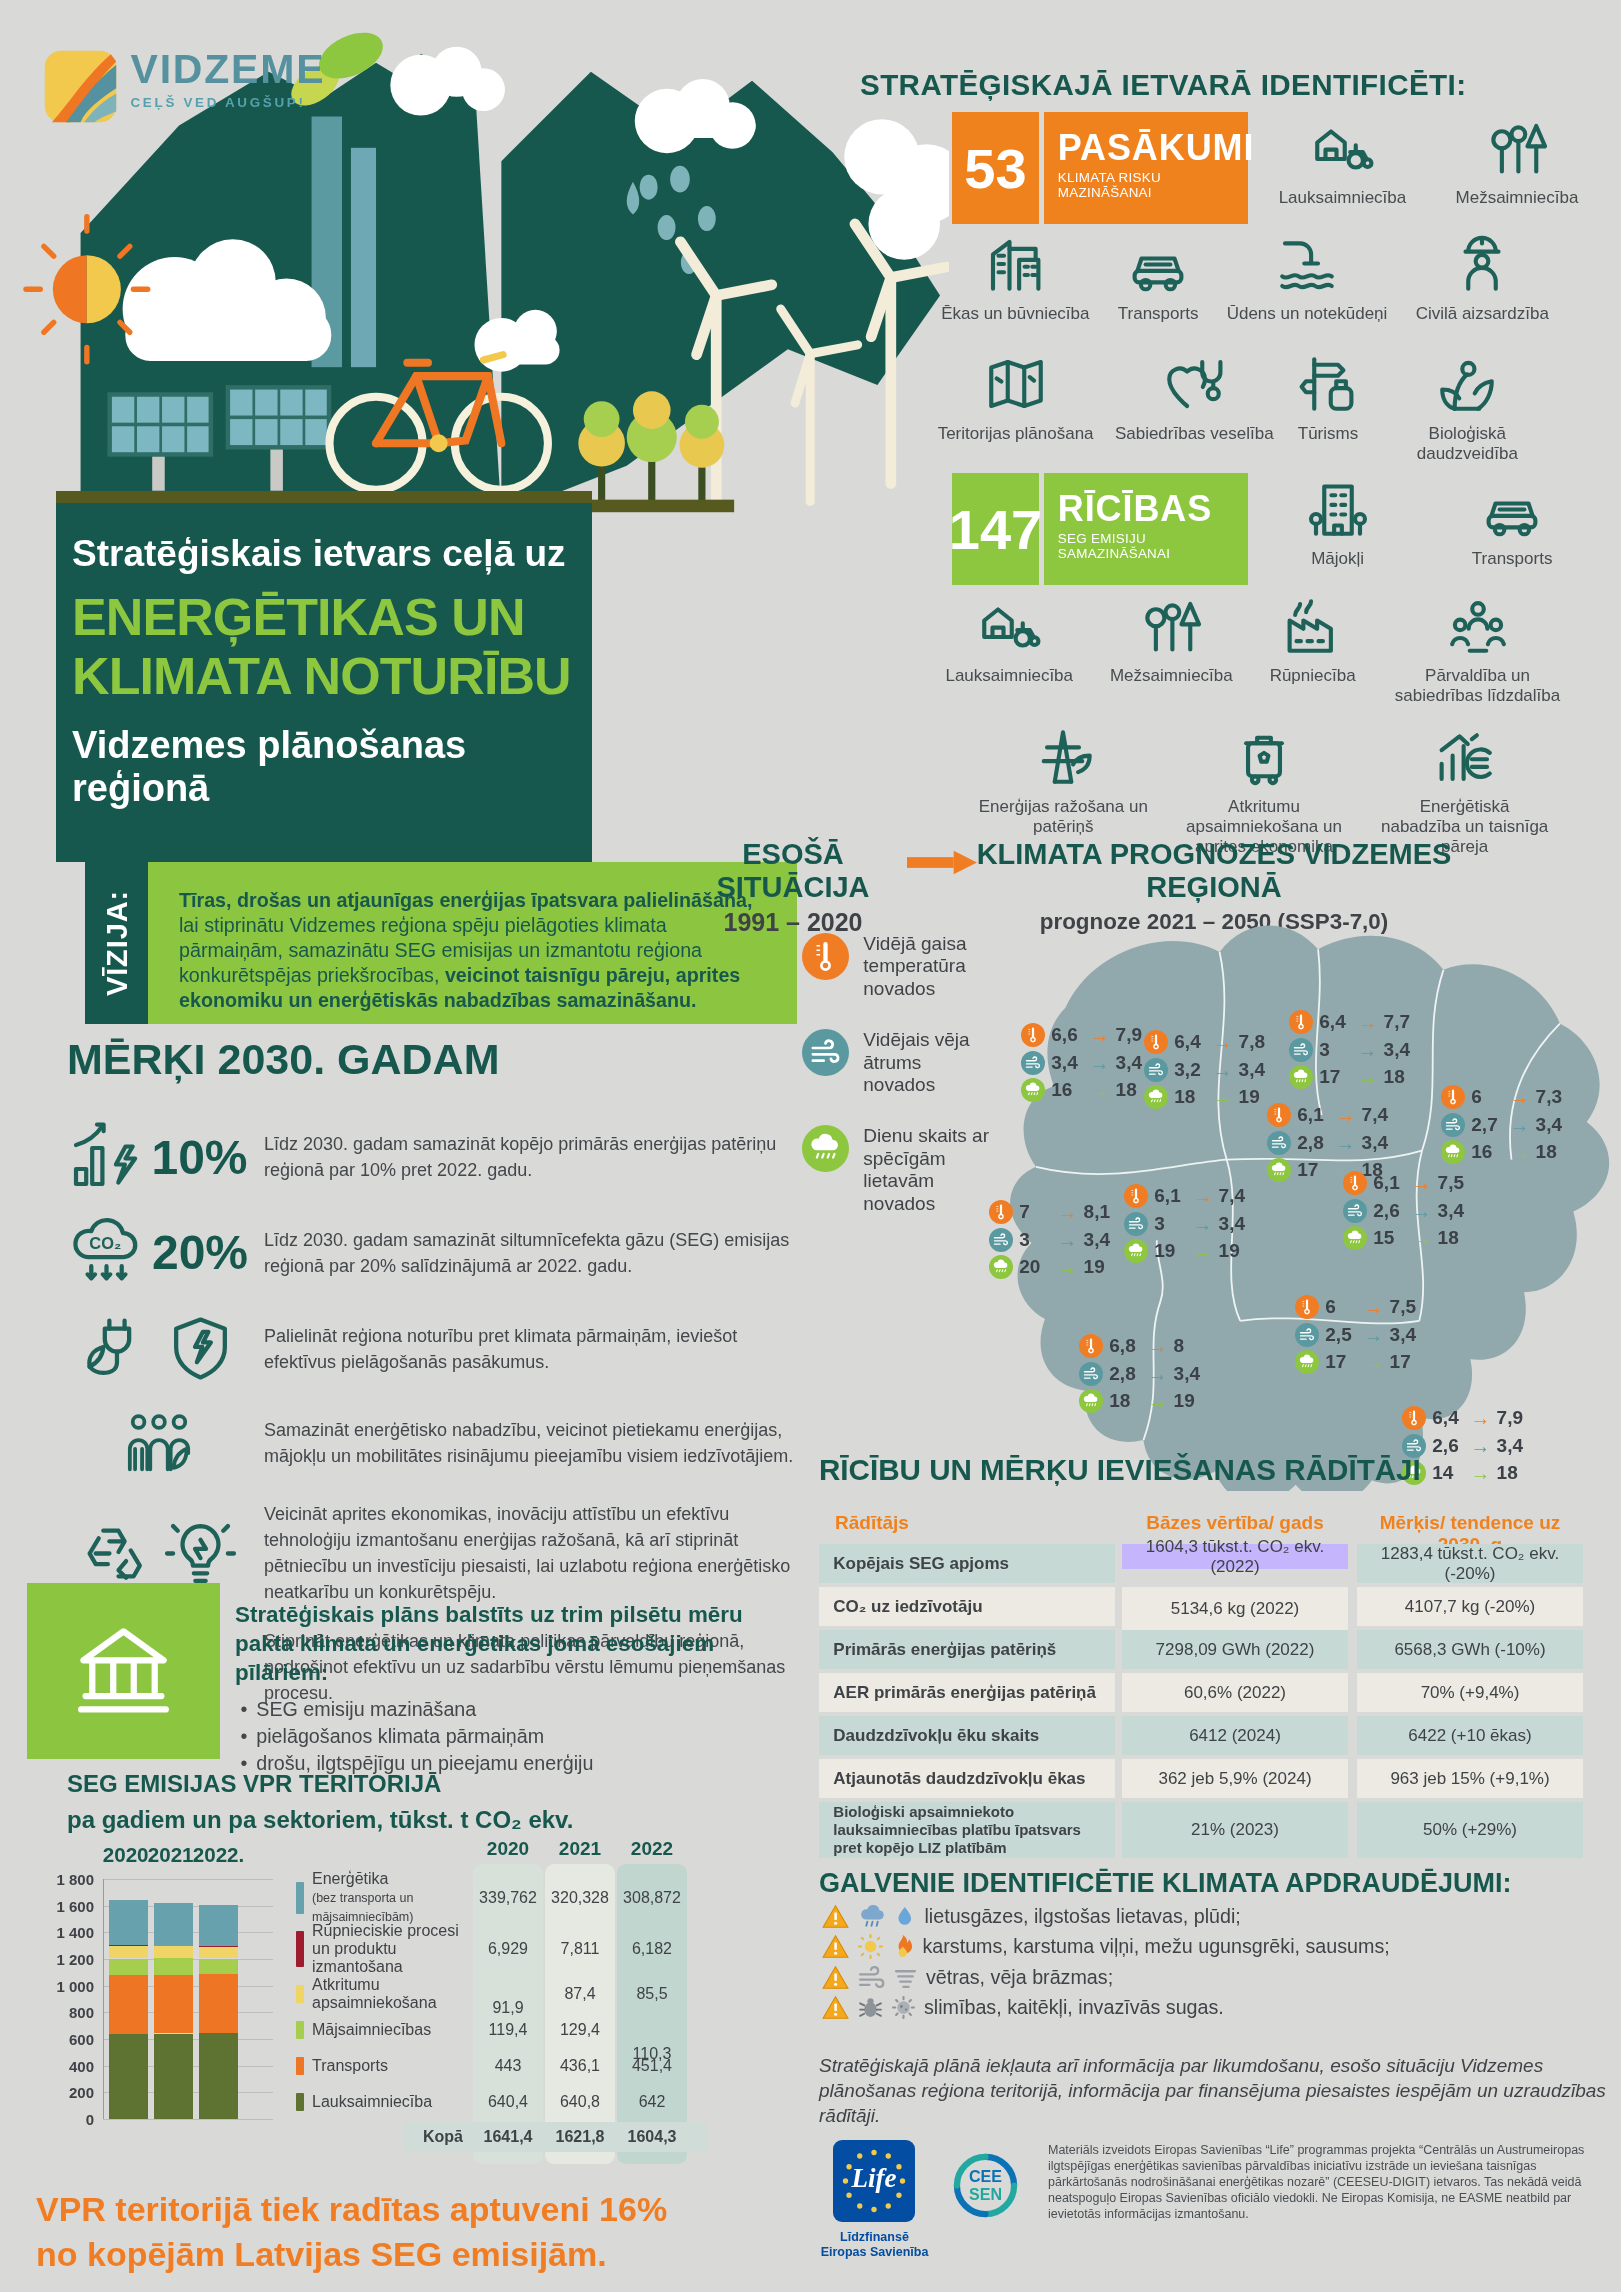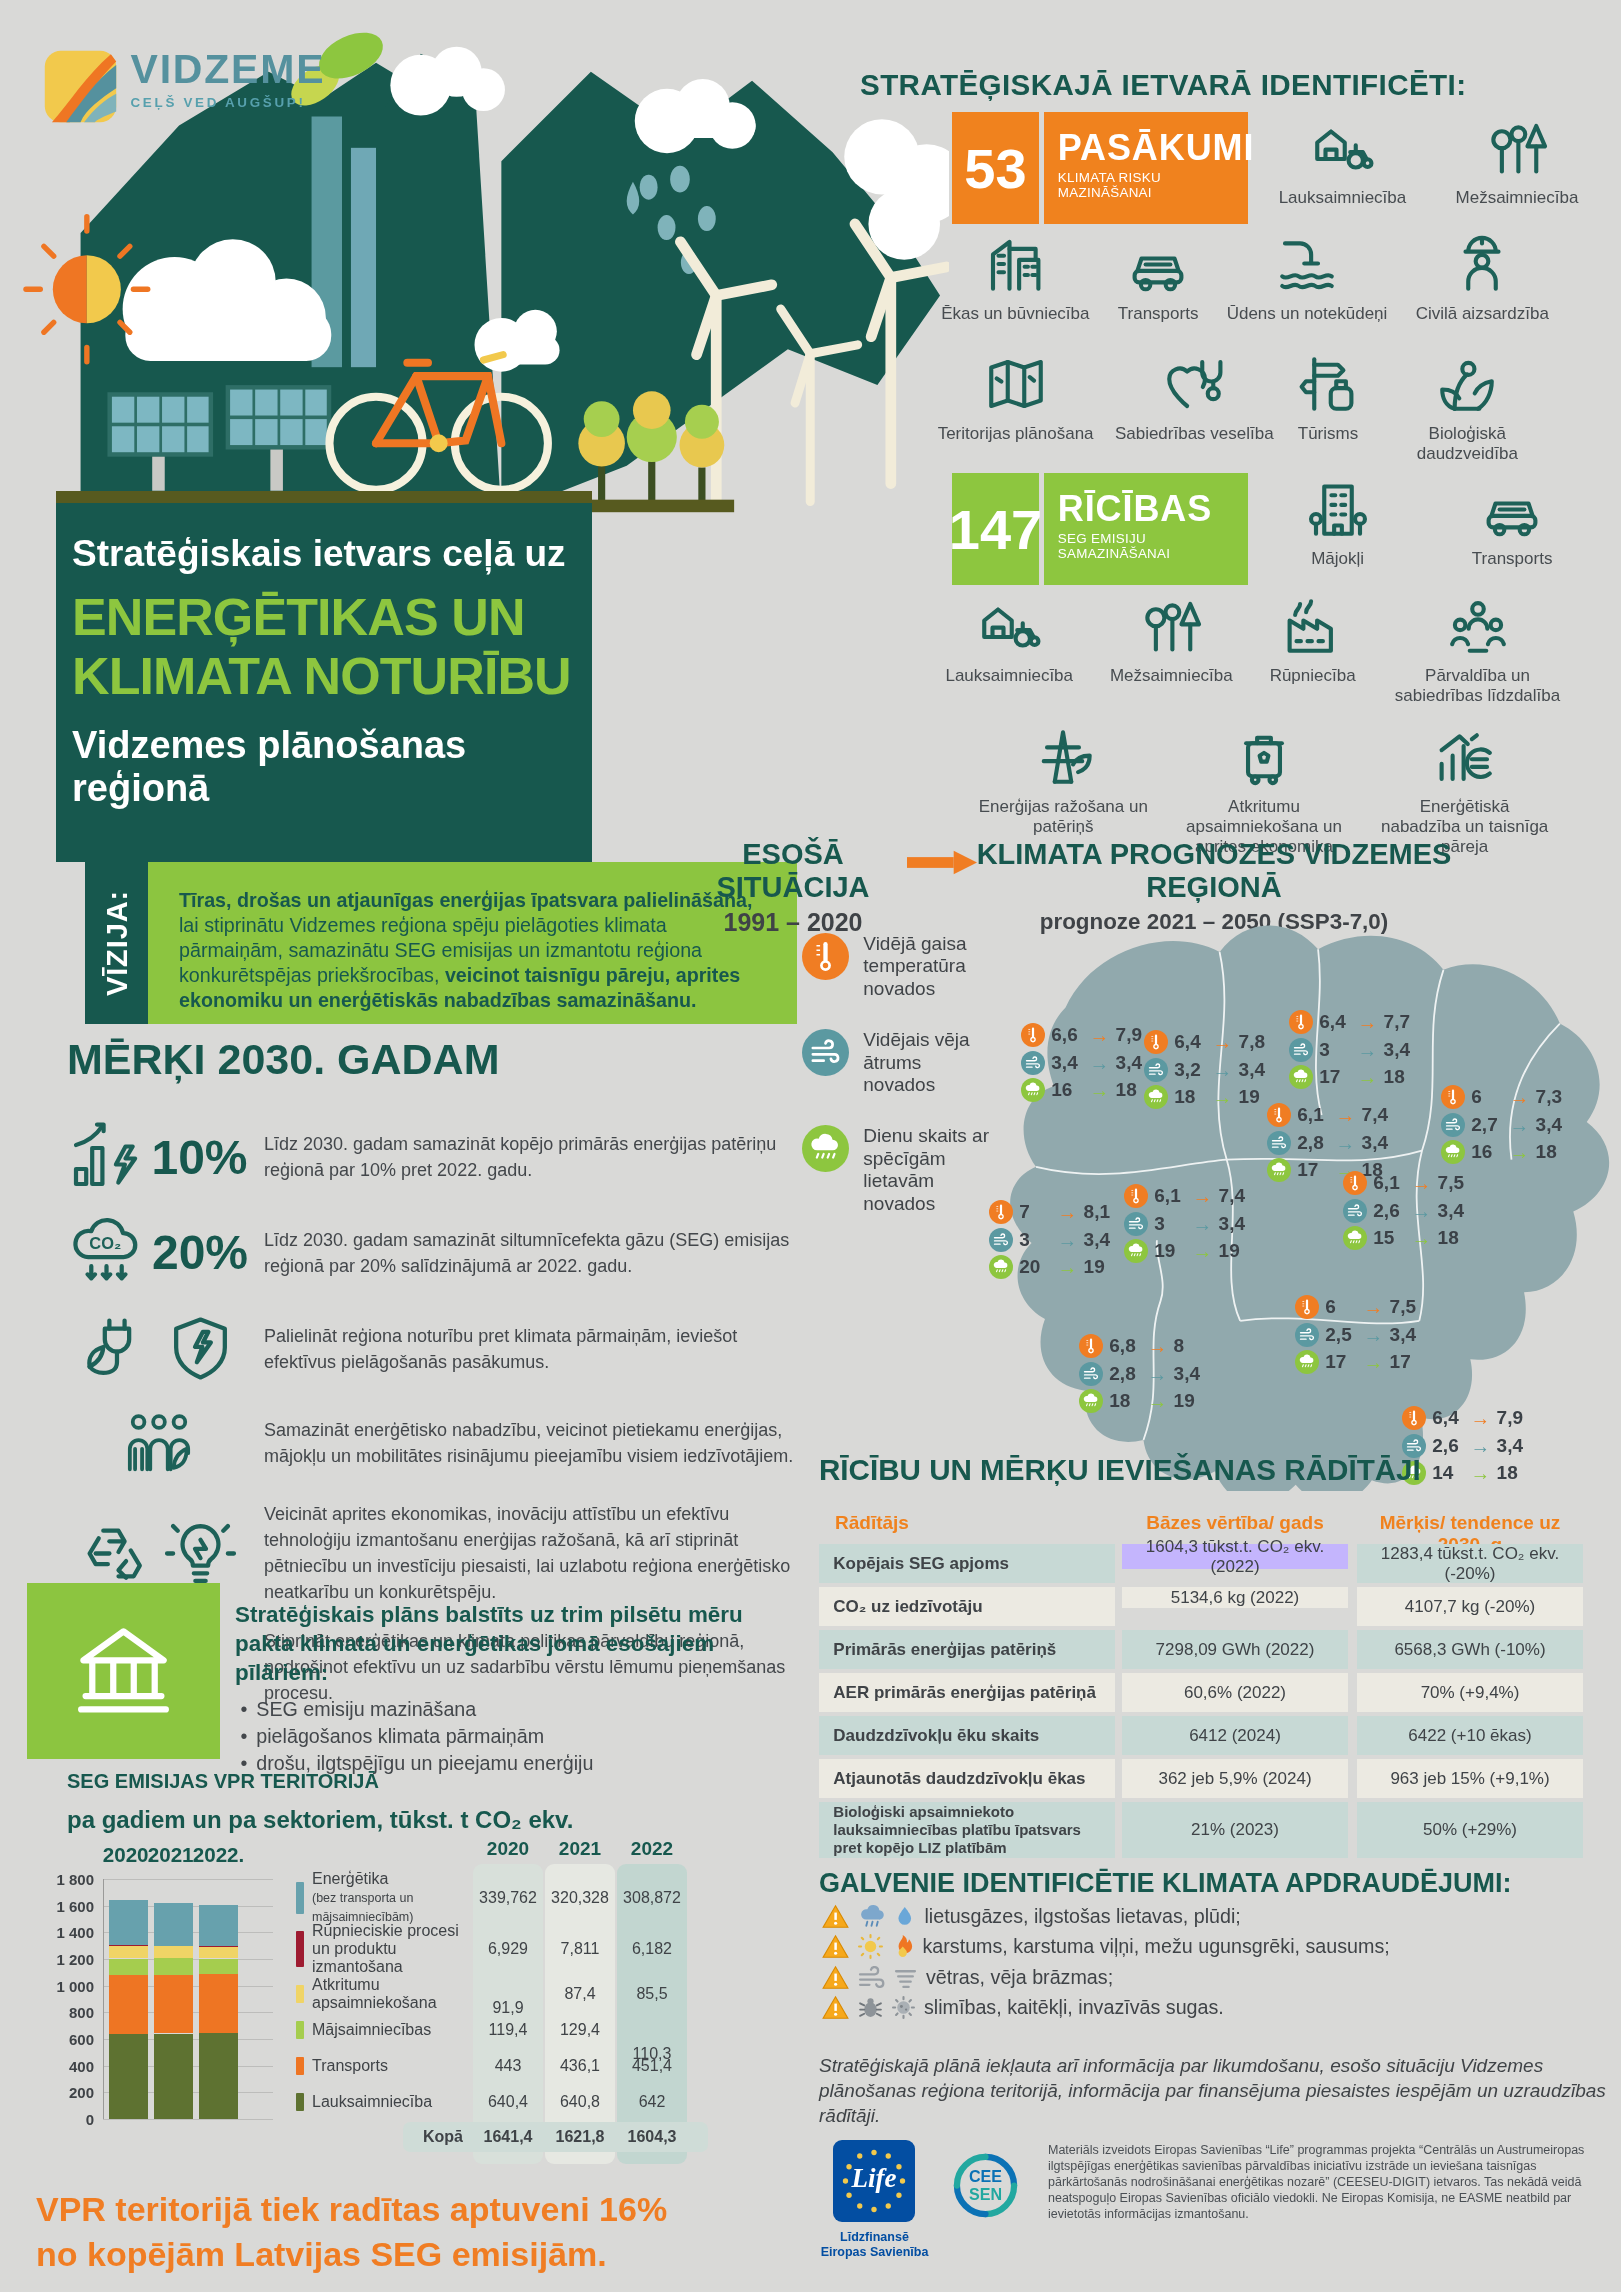--- a/index.html
+++ b/index.html
@@ -31,21 +31,21 @@
   .goal-stat{font-size:48px;font-weight:bold;color:#17584e;}
   .goal-text{flex:1;font-size:18px;line-height:26px;color:#43474b;}
   
   .pillars-box{left:27px;top:1583px;width:193px;height:176px;background:#8cc540;display:flex;align-items:center;justify-content:center;color:#fff;}
   .pillars-text{left:235px;top:1600px;width:548px;}
   .pillars-text h3{margin:0;font-size:22.4px;line-height:29px;color:#17584e;font-weight:bold;}
   .pillars-text ul{margin:9px 0 0 5.4px;padding:0;list-style:none;}
   .pillars-text li{font-size:19.7px;line-height:27px;color:#43474b;}
   .pillars-text li::before{content:"•";margin-right:9px;color:#43474b;}
   
-  .seg-h{left:67px;top:1770px;font-size:20px;font-weight:bold;color:#17584e;}
+  .seg-h{left:67px;top:1770px;font-size:24px;font-weight:bold;color:#17584e;}
   .seg-s{left:67px;top:1806px;font-size:24px;font-weight:bold;color:#17584e;}
   .chart{left:49px;top:1836px;width:224px;height:296px;}
   .gridline{position:absolute;height:0.9px;background:#bdbdbb;left:54px;right:0;}
   .ytick{position:absolute;width:45px;text-align:right;font-size:15px;font-weight:bold;color:#3f4347;left:0;}
   .yaxis{position:absolute;width:0.9px;background:#9a9a98;left:54px;}
   .bar-seg{position:absolute;width:39px;}
   .year-label{position:absolute;width:63px;text-align:center;font-size:20.6px;font-weight:bold;color:#17584e;top:0;}
   .legendt{left:296px;top:1834px;width:412px;height:330px;}
   .band{position:absolute;top:30px;bottom:0;width:70px;border-radius:9px;}
   .colhead{position:absolute;top:3.6px;width:70px;text-align:center;font-size:19px;font-weight:bold;color:#17584e;}
@@ -1309,21 +1309,21 @@
 
   <div class="abs ind-h">RĪCĪBU UN MĒRĶU IEVIEŠANAS RĀDĪTĀJI</div>
   <div class="abs ind-colh" style="left:835px;top:1512px;">Rādītājs</div>
   <div class="abs ind-colh" style="left:1122px;top:1512px;width:226px;text-align:center;">Bāzes vērtība/ gads</div>
   <div class="abs ind-colh" style="left:1357px;top:1512px;width:226px;text-align:center;">Mērķis/ tendence uz 2030. g</div>
   <div id="ind-rows">
       <div class="ind-row-label abs" style="top: 1544px; height: 39px; background: rgb(199, 217, 213); font-size: 17px; line-height: 19.7px;">Kopējais SEG apjoms</div>
       <div class="ind-cell abs" style="left: 1122px; top: 1544px; height: 25px; background: #c4b5fd;">1604,3 tūkst.t. CO₂ ekv.(2022)</div>
       <div class="ind-cell abs" style="left: 1357px; top: 1544px; height: 39px; background: rgb(199, 217, 213);">1283,4 tūkst.t. CO₂ ekv.(-20%)</div>
       <div class="ind-row-label abs" style="top: 1587px; height: 39px; background: rgb(236, 234, 226); font-size: 17px; line-height: 19.7px;">CO₂ uz iedzīvotāju</div>
-      <div class="ind-cell abs" style="left: 1122px; top: 1587px; height: 21px; background: rgb(236, 234, 226);">5134,6 kg (2022)</div>
+      <div class="ind-cell abs" style="left: 1122px; top: 1587px; height: 43px; background: rgb(236, 234, 226);">5134,6 kg (2022)</div>
       <div class="ind-cell abs" style="left: 1357px; top: 1587px; height: 39px; background: rgb(236, 234, 226);">4107,7 kg (-20%)</div>
       <div class="ind-row-label abs" style="top: 1630px; height: 39px; background: rgb(199, 217, 213); font-size: 17px; line-height: 19.7px;">Primārās enerģijas patēriņš</div>
       <div class="ind-cell abs" style="left: 1122px; top: 1630px; height: 39px; background: rgb(199, 217, 213);">7298,09 GWh (2022)</div>
       <div class="ind-cell abs" style="left: 1357px; top: 1630px; height: 39px; background: rgb(199, 217, 213);">6568,3 GWh (-10%)</div>
       <div class="ind-row-label abs" style="top: 1673px; height: 39px; background: rgb(236, 234, 226); font-size: 17px; line-height: 19.7px;">AER primārās enerģijas patēriņā</div>
       <div class="ind-cell abs" style="left: 1122px; top: 1673px; height: 39px; background: rgb(236, 234, 226);">60,6% (2022)</div>
       <div class="ind-cell abs" style="left: 1357px; top: 1673px; height: 39px; background: rgb(236, 234, 226);">70% (+9,4%)</div>
       <div class="ind-row-label abs" style="top: 1716px; height: 39px; background: rgb(199, 217, 213); font-size: 17px; line-height: 19.7px;">Daudzdzīvokļu ēku skaits</div>
       <div class="ind-cell abs" style="left: 1122px; top: 1716px; height: 39px; background: rgb(199, 217, 213);">6412 (2024)</div>
       <div class="ind-cell abs" style="left: 1357px; top: 1716px; height: 39px; background: rgb(199, 217, 213);">6422 (+10 ēkas)</div>

